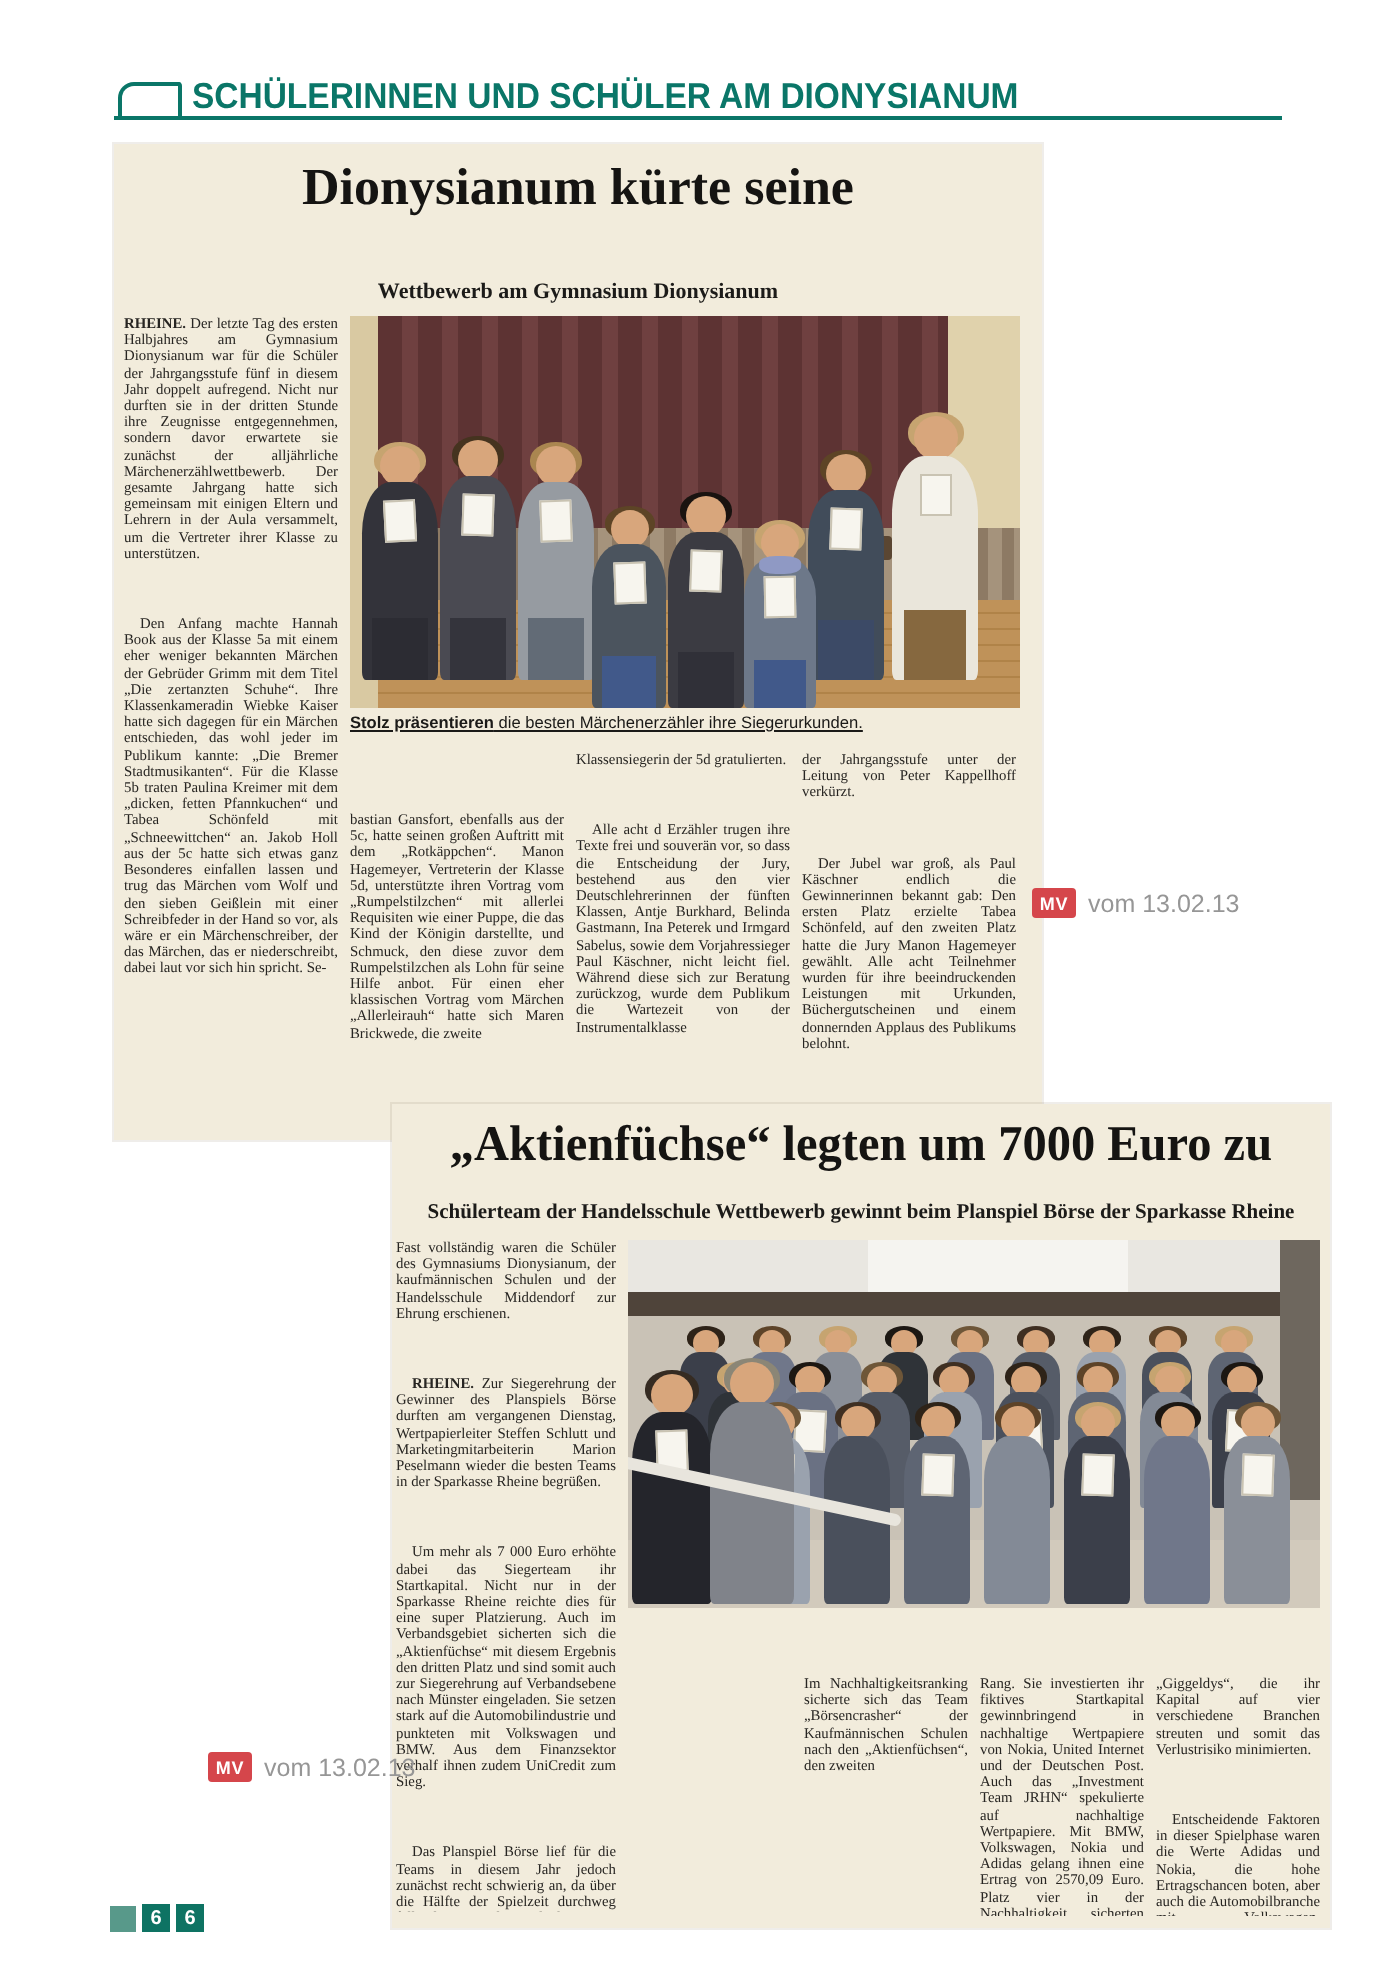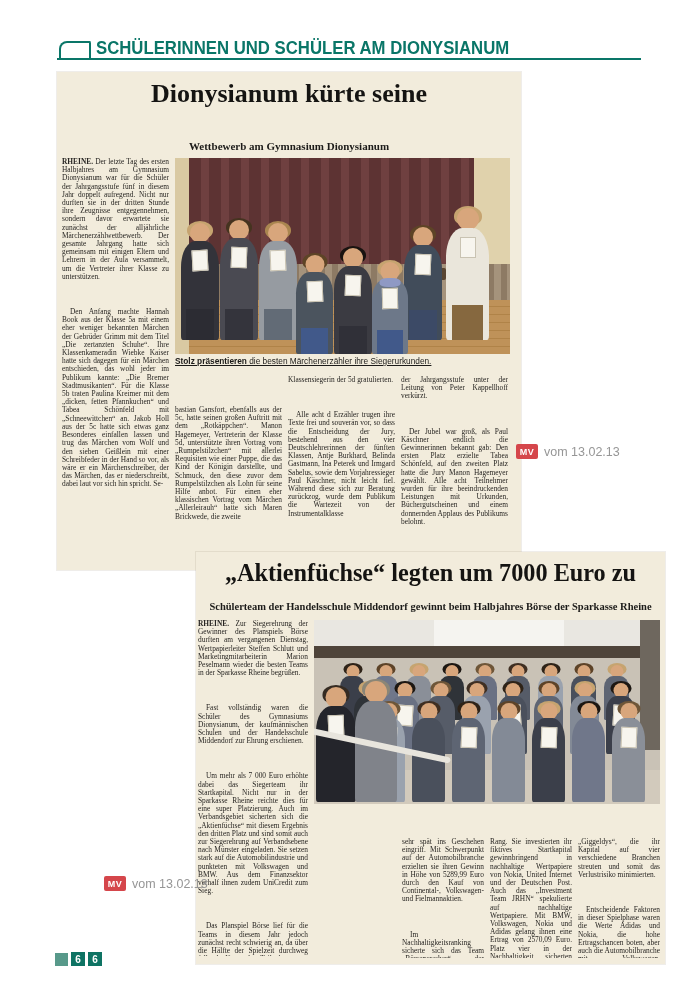--- a/index.html
+++ b/index.html
@@ -223,21 +223,21 @@
     </div>
 
   <div class="mv mv1">
     <span class="mv-badge">MV</span>
     <span class="mv-date">vom 13.02.13</span>
   </div>
 
   <div class="clip clip2"></div>
 
   <div class="headline hl2">„Aktienfüchse“ legten um 7000 Euro zu</div>
-  <div class="subhead sh2">Schülerteam der Handelsschule Middendorf gewinnt beim Halbjahres Börse der Sparkasse Rheine</div>
+  <div class="subhead sh2">Schülerteam der Handelsschule Wettbewerb gewinnt beim Planspiel Börse der Sparkasse Rheine</div>
 
   <div class="photo photo2">
     <div class="p2-wall"></div>
     <div class="p2-ceil"></div>
     <div class="p2-window"></div>
     <div class="p2-beam"></div>
     <div class="p2-frameR"></div>
     <div class="p2-floor"></div>
     <div class="p2-rail"></div>
     <div id="photo2-people">
@@ -377,30 +377,29 @@
         <div class="fig" style="left: 41px; top: 60px; width: 42px; height: 122px; z-index: 4;">
           <i class="hair" style="width:28px;height:20px;background:#8b8676;top:-1px"></i>
           <i class="head" style="width:22px;height:22px;background:#d8a67c;top:1px"></i>
           <i class="torso" style="top:21px;background:#80838a"></i>
         </div>
       </div>
   </div>
 
 
   <div class="np-col a2c1">
+      <p>Fast vollständig waren die Schüler des Gymnasiums Dionysianum, der kaufmännischen Schulen und der Handelsschule Middendorf zur Ehrung erschienen.</p>
       <p><b class="dateline">RHEINE. </b>Zur Siegerehrung der Gewinner des Planspiels Börse durften am vergangenen Dienstag, Wertpapierleiter Steffen Schlutt und Marketingmitarbeiterin Marion Peselmann wieder die besten Teams in der Sparkasse Rheine begrüßen.</p>
-      <p>Fast vollständig waren die Schüler des Gymnasiums Dionysianum, der kaufmännischen Schulen und der Handelsschule Middendorf zur Ehrung erschienen.</p>
       <p>Um mehr als 7 000 Euro erhöhte dabei das Siegerteam ihr Startkapital. Nicht nur in der Sparkasse Rheine reichte dies für eine super Platzierung. Auch im Verbandsgebiet sicherten sich die „Aktienfüchse“ mit diesem Ergebnis den dritten Platz und sind somit auch zur Siegerehrung auf Verbandsebene nach Münster eingeladen. Sie setzen stark auf die Automobilindustrie und punkteten mit Volkswagen und BMW. Aus dem Finanzsektor verhalf ihnen zudem UniCredit zum Sieg.</p>
       <p>Das Planspiel Börse lief für die Teams in diesem Jahr jedoch zunächst recht schwierig an, da über die Hälfte der Spielzeit durchweg fallende Kurse den Teilnehmern zu schaffen machten. Erst nach einer langen Talfahrt stand am Ende doch noch ein Plus unter dem Strich.</p>
       <p>Den zweiten Platz in der Hagemeyer Rheine erzielte die</p>
     </div>
   <div class="np-col a2low a2c2">
     </div>
   <div class="np-col a2low a2c3">
-      <p>sehr spät ins Geschehen eingriff. Mit Schwerpunkt auf der Automobilbranche erzielten sie ihren Gewinn in Höhe von 5289,99 Euro durch den Kauf von Continental-, Volkswagen- und Fielmannaktien.</p>
       <p>Im Nachhaltigkeitsranking sicherte sich das Team „Börsencrasher“ der Kaufmännischen Schulen nach den „Aktienfüchsen“, den zweiten</p>
     </div>
   <div class="np-col a2low a2c4">
       <p>Rang. Sie investierten ihr fiktives Startkapital gewinnbringend in nachhaltige Wertpapiere von Nokia, United Internet und der Deutschen Post. Auch das „Investment Team JRHN“ spekulierte auf nachhaltige Wertpapiere. Mit BMW, Volkswagen, Nokia und Adidas gelang ihnen eine Ertrag von 2570,09 Euro. Platz vier in der Nachhaltigkeit sicherten sich die</p>
     </div>
   <div class="np-col a2low a2c5">
       <p>„Giggeldys“, die ihr Kapital auf vier verschiedene Branchen streuten und somit das Verlustrisiko minimierten.</p>
       <p>Entscheidende Faktoren in dieser Spielphase waren die Werte Adidas und Nokia, die hohe Ertragschancen boten, aber auch die Automobilbranche mit Volkswagen, Continental oder BMW lief wie in den Vorjahren erneut gut.</p>
     </div>
 

